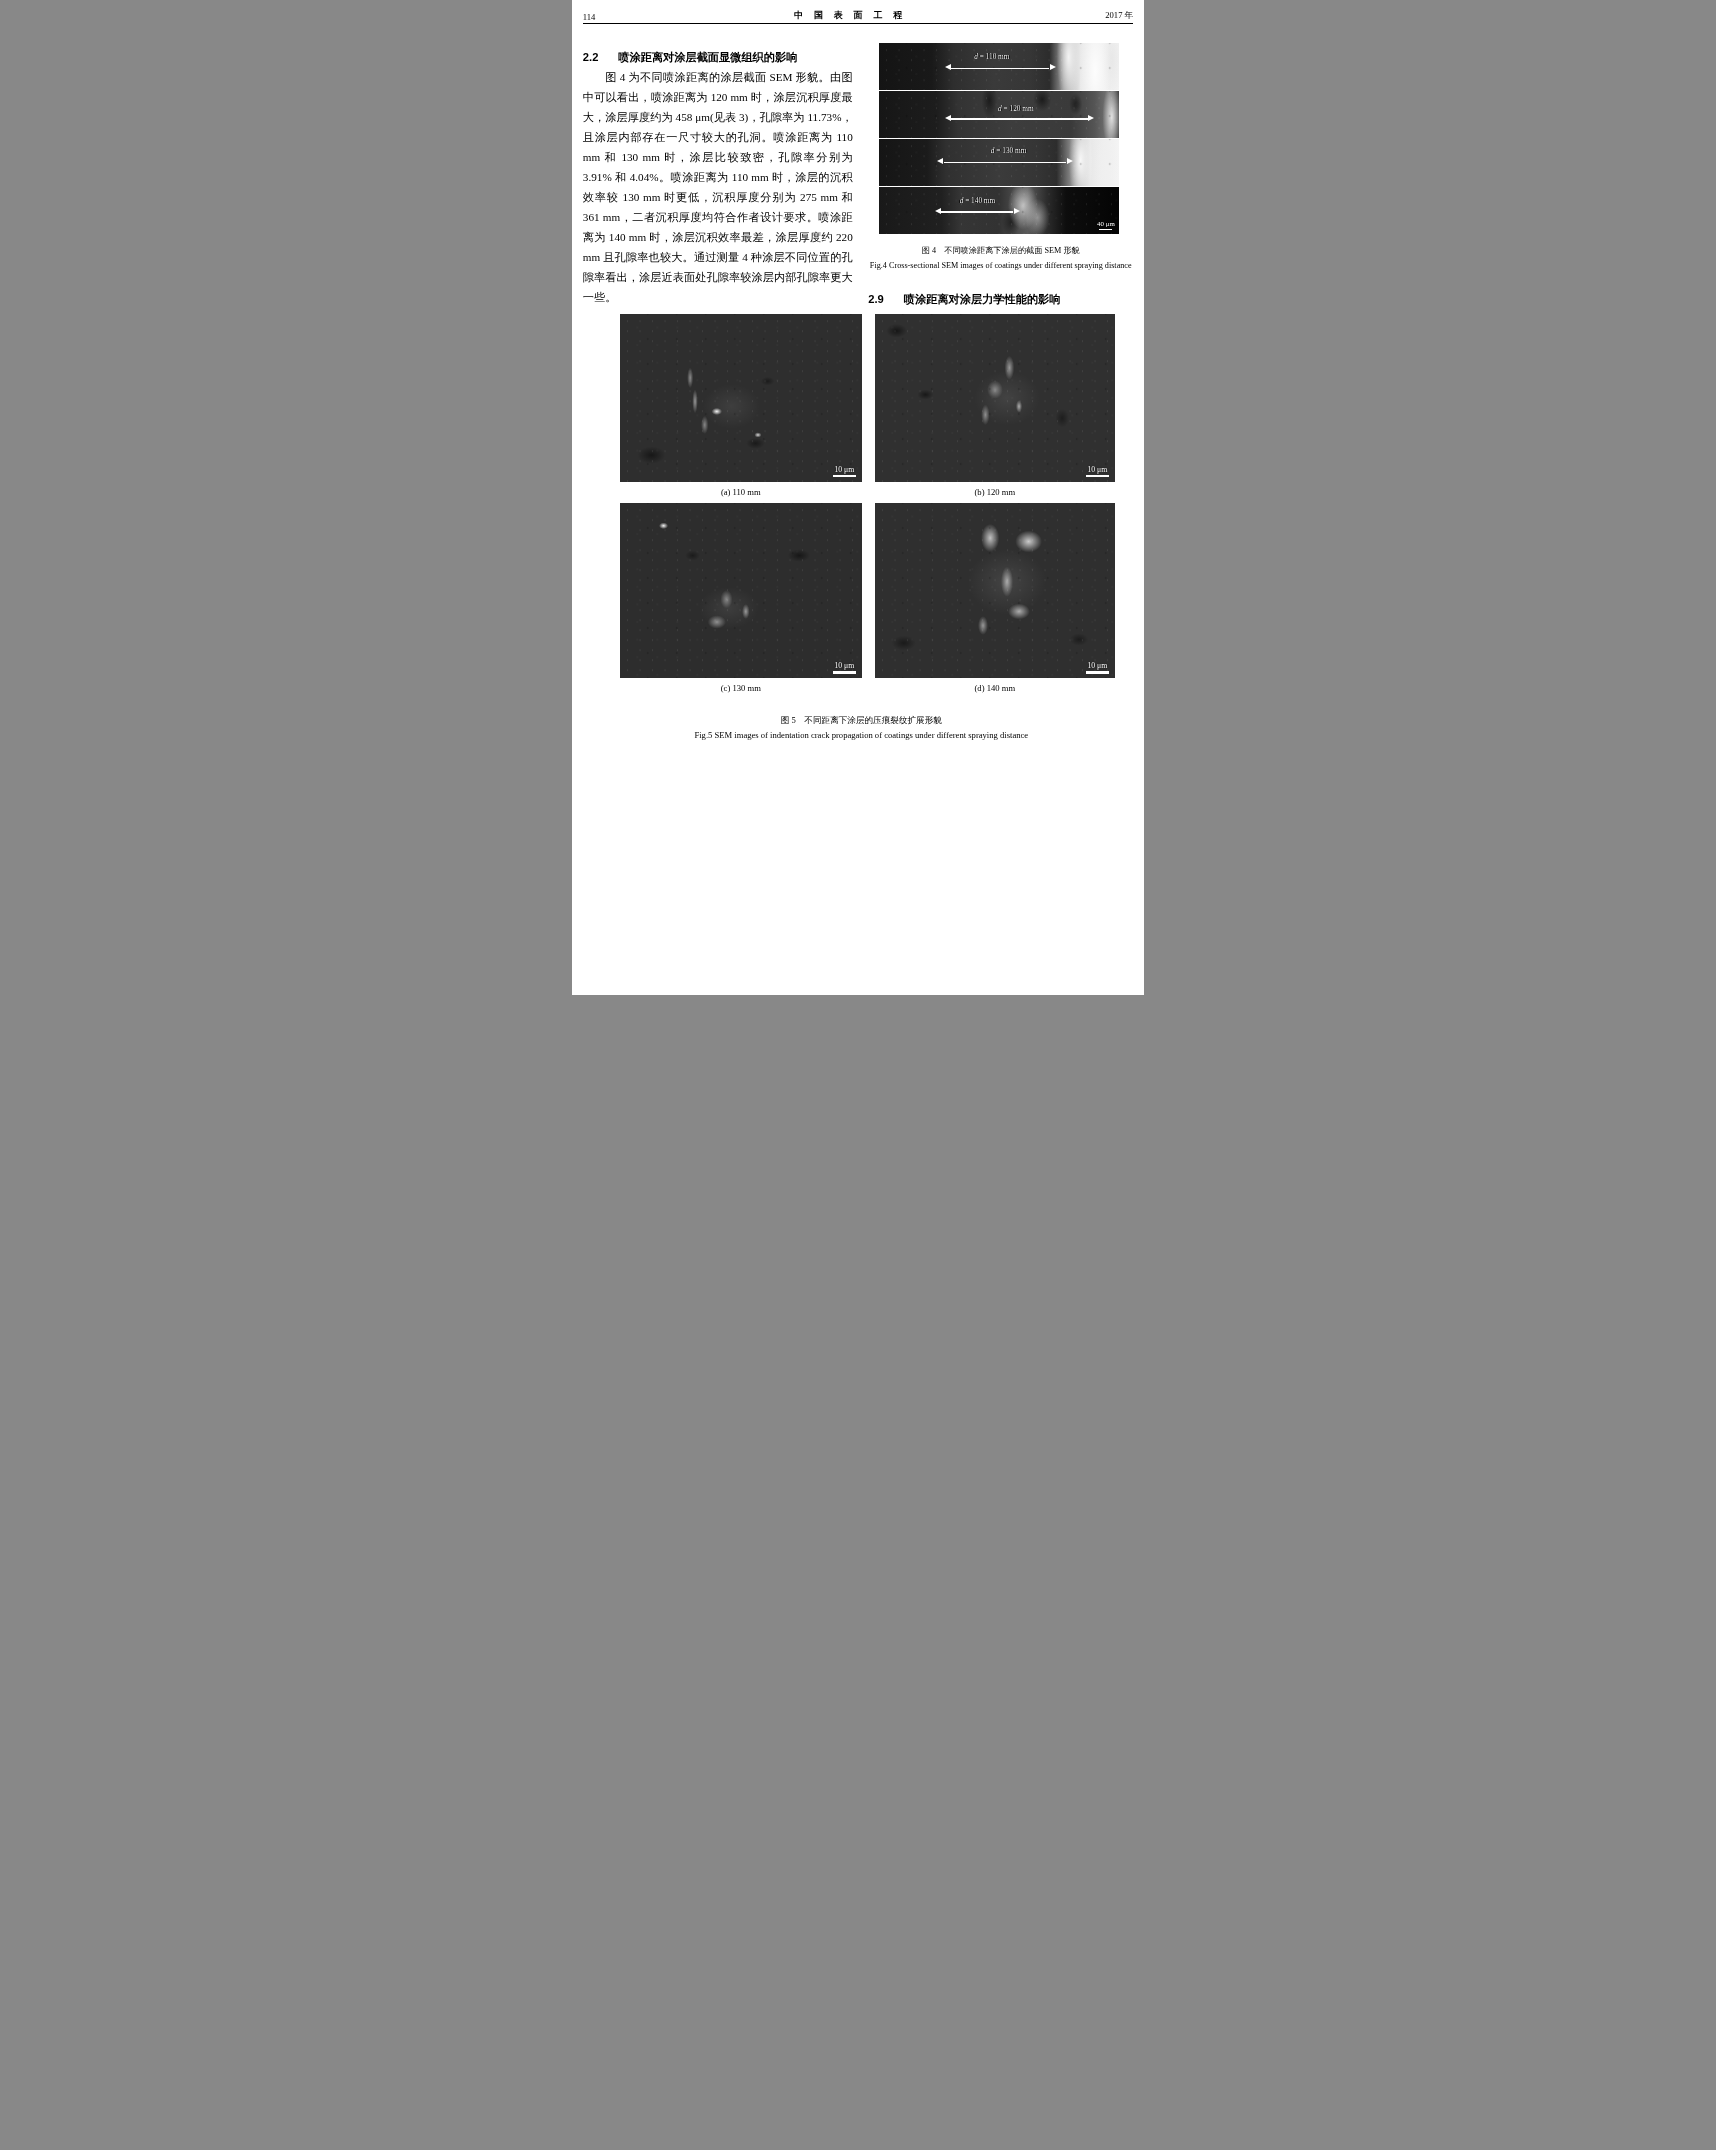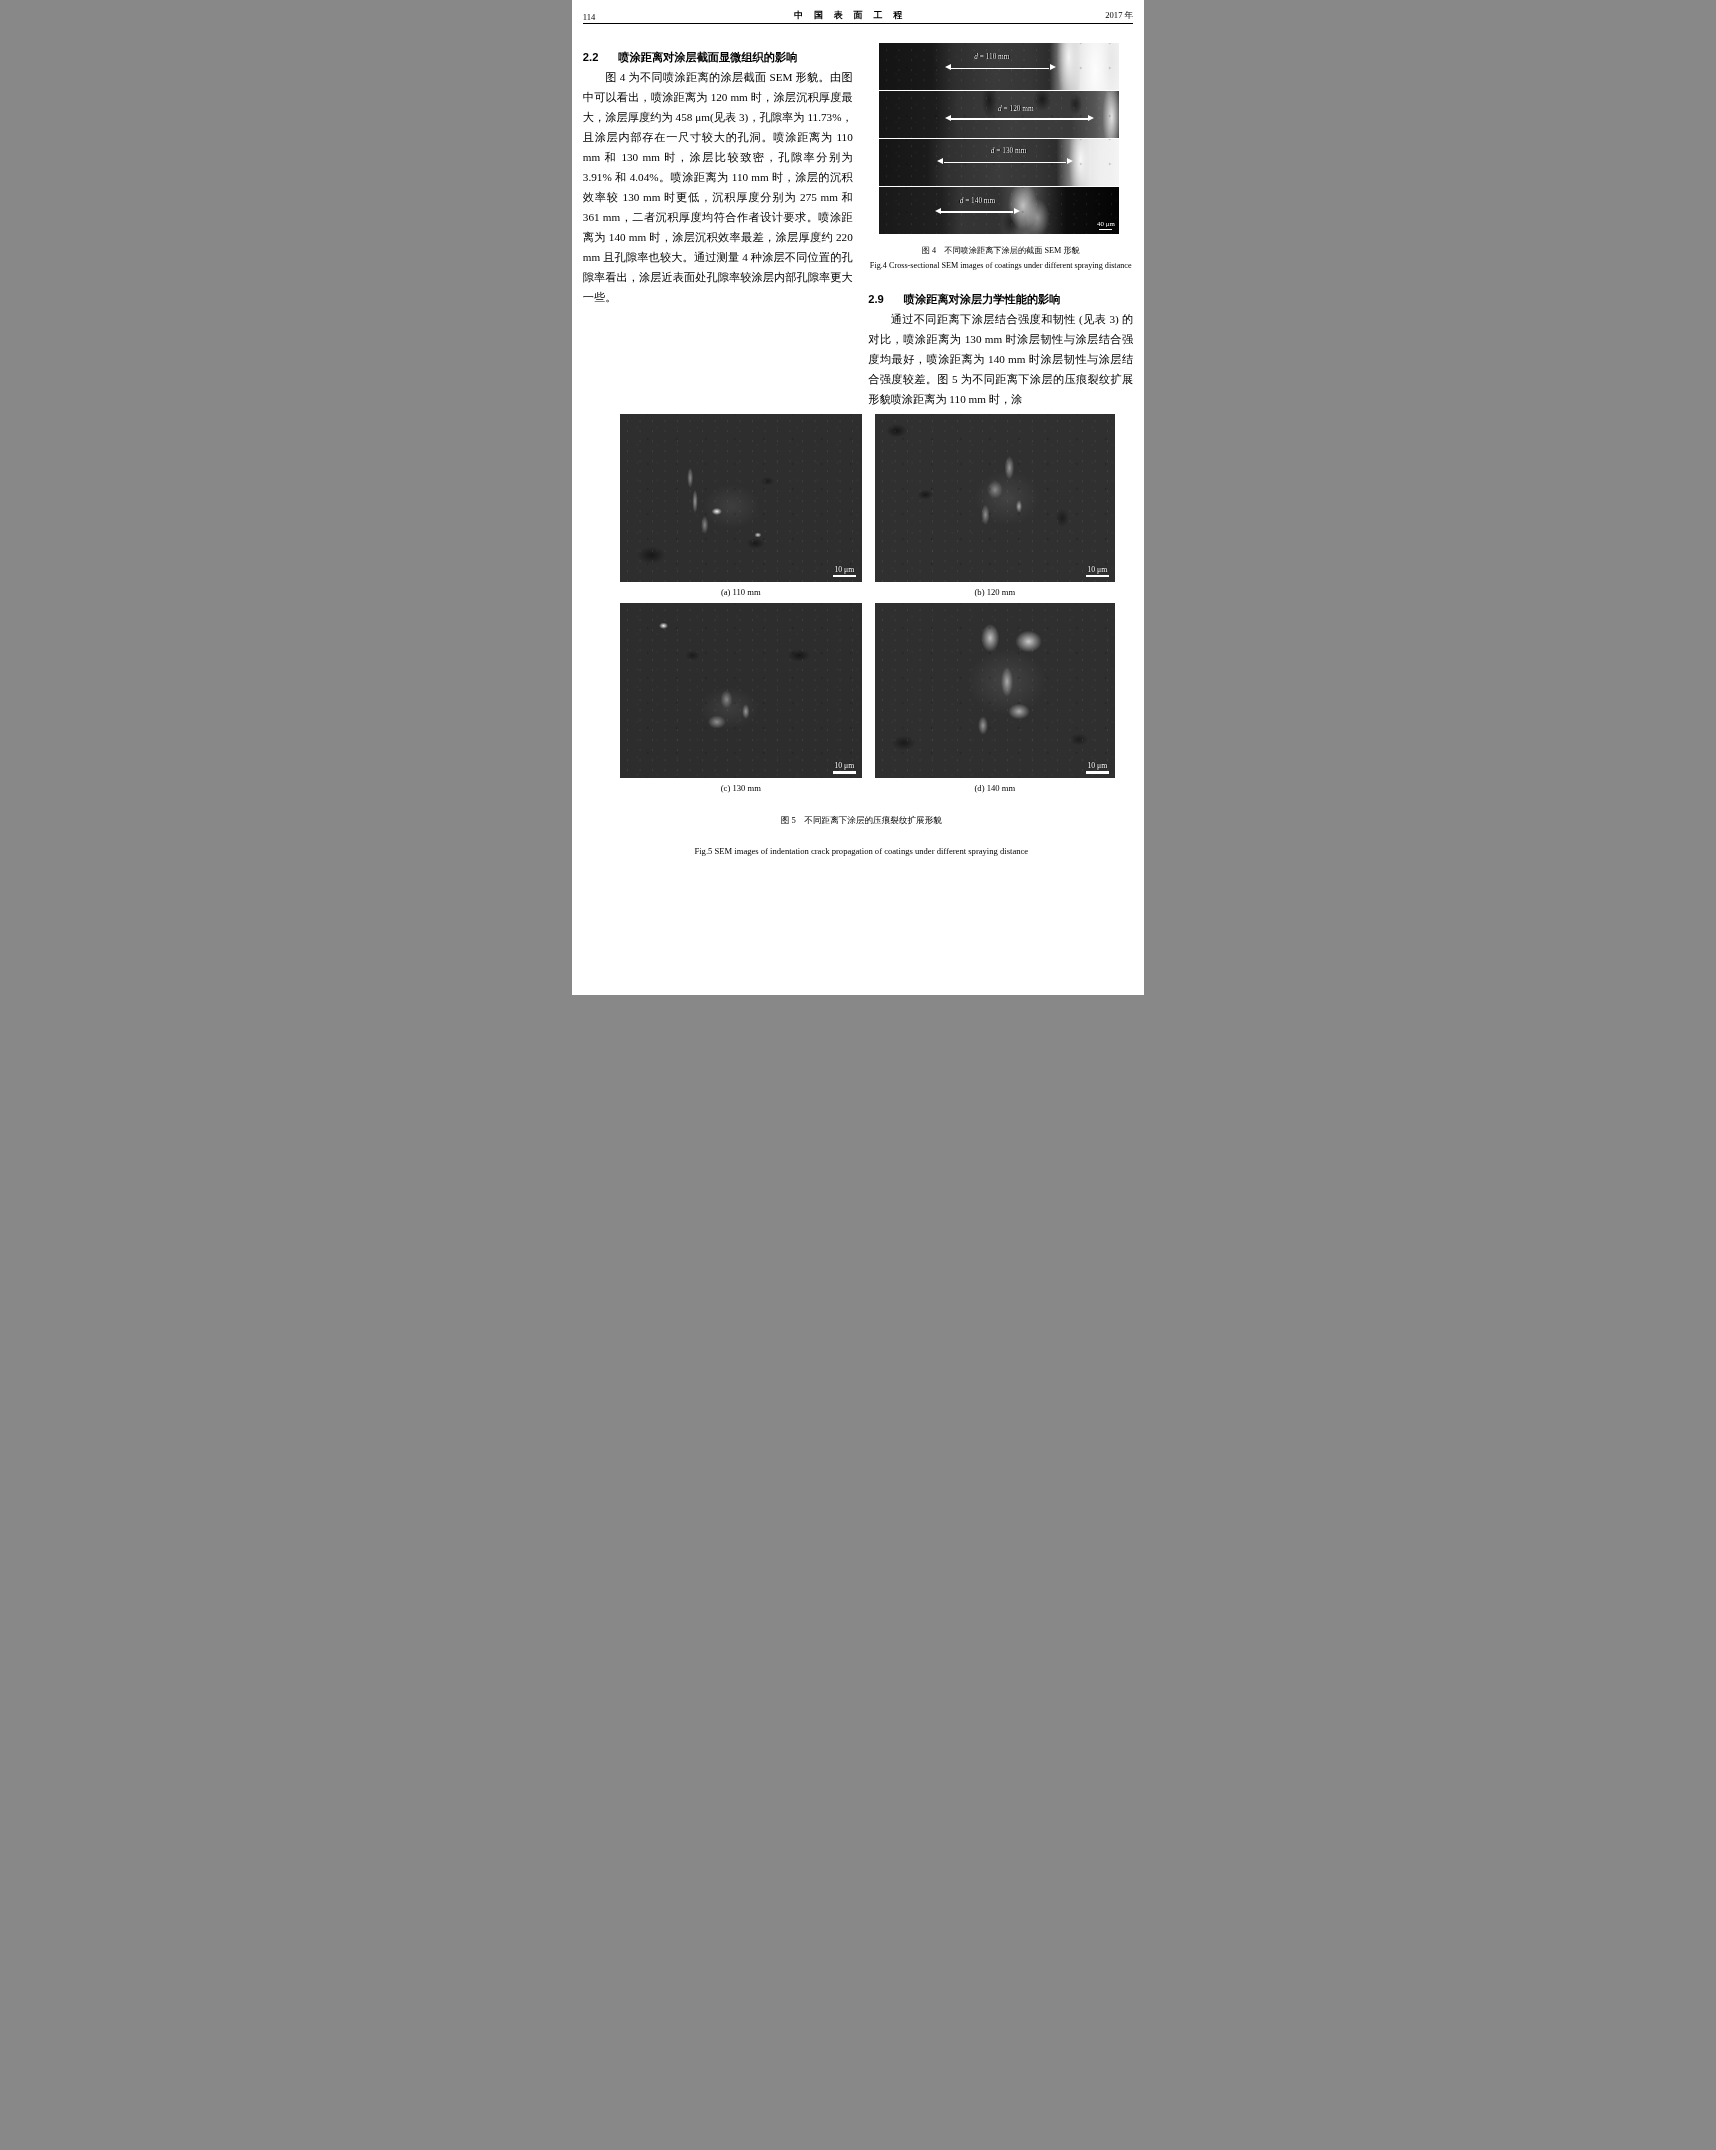--- a/index.html
+++ b/index.html
@@ -113,21 +113,21 @@
       radial-gradient(ellipse 13px 20px at 48% 20%, rgba(255,255,255,.7), transparent 70%),
       radial-gradient(ellipse 19px 15.5px at 64% 22%, rgba(255,255,255,.75), transparent 70%),
       radial-gradient(ellipse 8.6px 21.5px at 55% 45%, rgba(255,255,255,.55), transparent 70%),
       radial-gradient(ellipse 15.5px 11.2px at 60% 62%, rgba(255,255,255,.6), transparent 70%),
       radial-gradient(ellipse 6.9px 13px at 45% 70%, rgba(255,255,255,.5), transparent 72%),
       radial-gradient(ellipse 56px 47px at 55% 45%, rgba(255,255,255,.10), transparent 70%),
       radial-gradient(ellipse 17px 10.3px at 12% 80%, rgba(0,0,0,.45), transparent 72%),
       radial-gradient(ellipse 13px 8.6px at 85% 78%, rgba(0,0,0,.4), transparent 72%),
       #2f2f2f;}
   .f5cap-zh{text-align:center;font-size:8.6px;margin-top:16px;}
-  .f5cap-en{text-align:center;font-size:8.6px;margin-top:19px;}
+  .f5cap-en{text-align:center;font-size:8.6px;margin-top:3px;}
 </style>
 </head>
 <body>
 
 <div class="page">
 
   <div class="hdr">
     <span>114</span>
     <span class="journal">中 国 表 面 工 程</span>
     <span>2017 年</span>
@@ -172,21 +172,20 @@
         <figcaption>
           <div class="cap-zh">图 4　不同喷涂距离下涂层的截面 SEM 形貌</div>
           <div class="cap-en">Fig.4   Cross-sectional SEM images of coatings under different spraying distance</div>
         </figcaption>
       </figure>
 
       <h3 class="sec h23">
         <span>2.9</span>
         <span>喷涂距离对涂层力学性能的影响</span>
       </h3>
-      <p class="body ind">通过不同距离下涂层结合强度和韧性 (见表 3) 的对比，喷涂距离为 130 mm 时涂层韧性与涂层结合强度均最好，喷涂距离为 140 mm 时涂层韧性与涂层结合强度较差。图 5 为不同距离下涂层的压痕裂纹扩展形貌喷涂距离为 110 mm 时，涂</p>
     </div>
   </div>
 
   <figure class="fig5" style="margin-left:37px">
     <div class="f5grid">
       <div class="cell">
         <div class="panel sem p-a">
           <div class="sb10">
             <div>10 μm</div>
             <div class="bar"></div>

